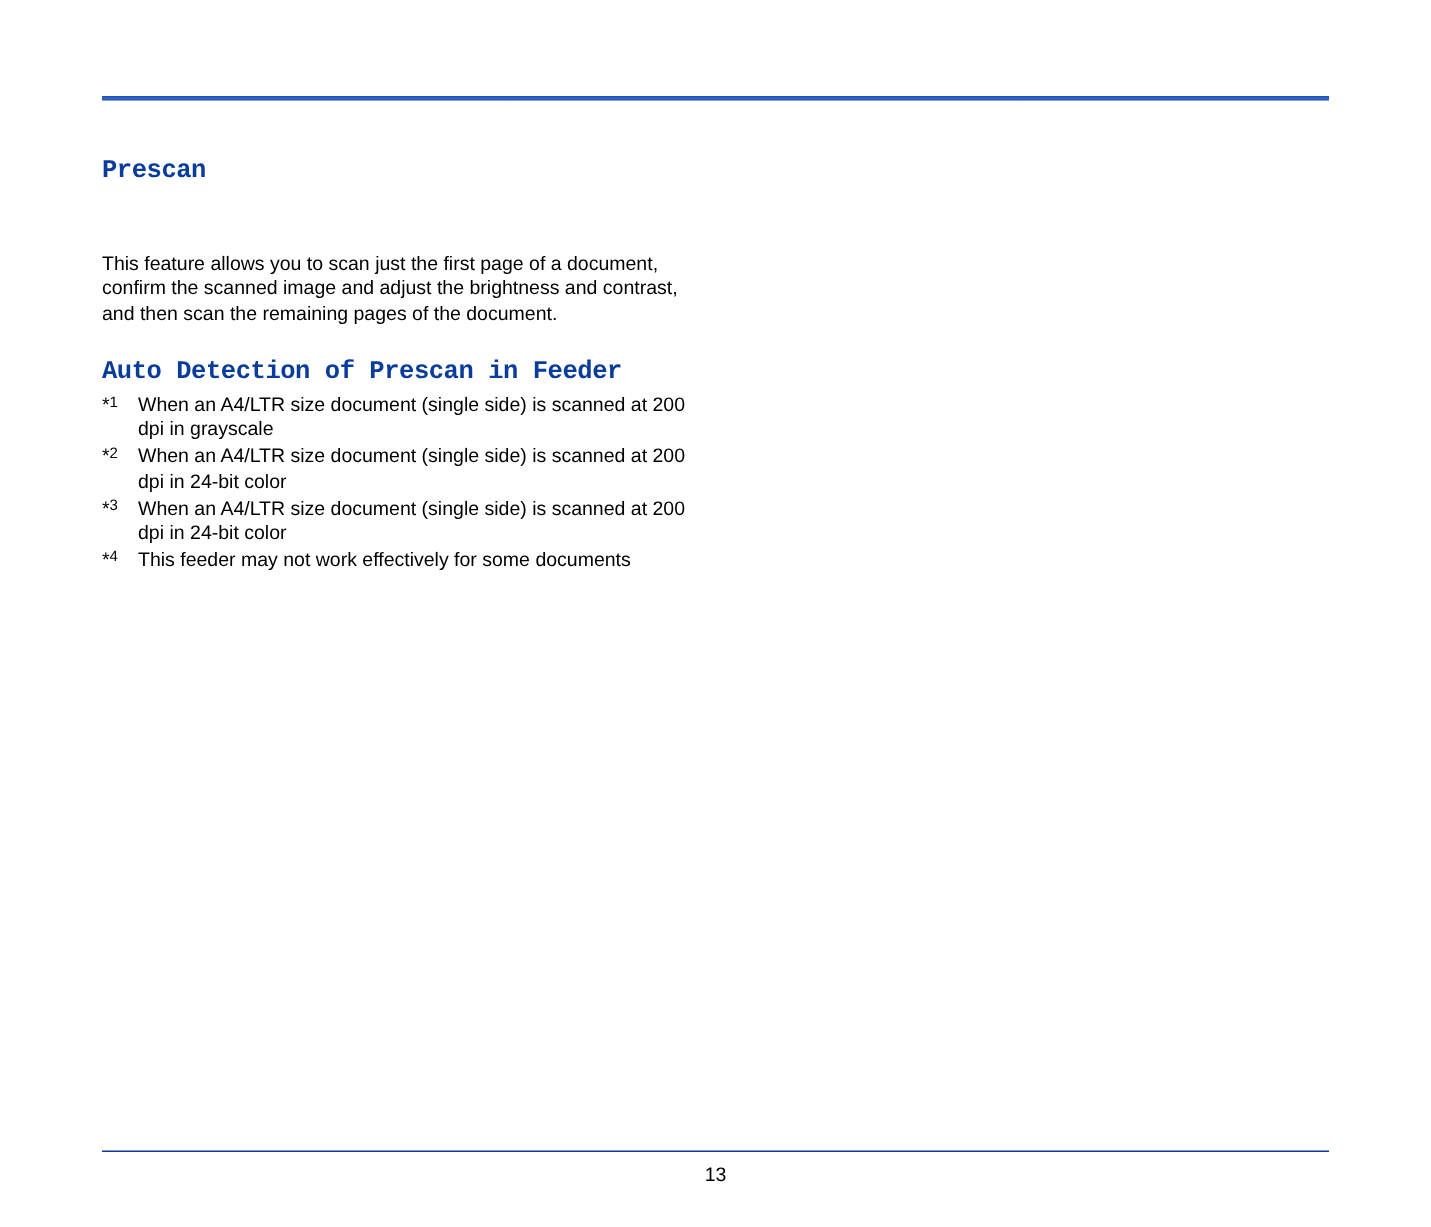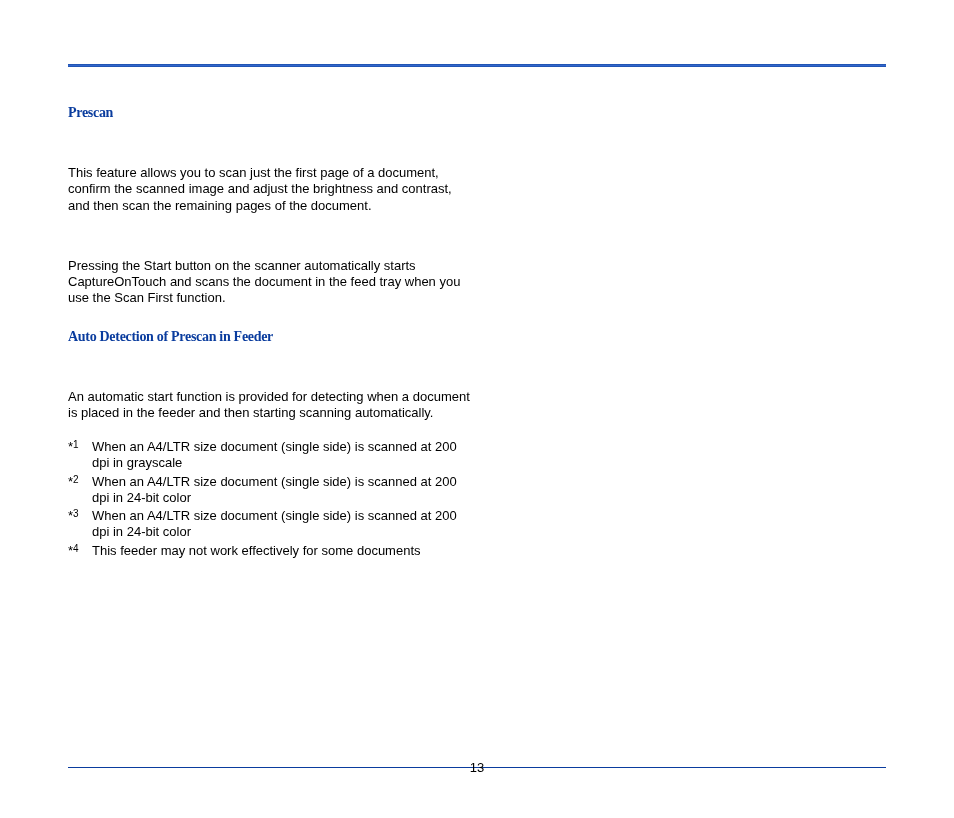--- a/index.html
+++ b/index.html
@@ -22,25 +22,25 @@
     .top-rule {
       height: 3px;
       background: linear-gradient(to bottom, #1a4da8 0%, #3366cc 50%, #1a4da8 100%);
       margin-bottom: 38px;
     }
     .content {
       width: 405px;
     }
     .heading {
       color: #0a3c9e;
-      font-size: 14px;
+      font-size: 17px;
       font-weight: 800;
       letter-spacing: -0.3px;
       margin-bottom: 4px;
-      font-family: Liberation Serif, serif;
+      font-family: Liberation Mono, monospace;
     }
     .body-text {
       color: #000000;
       font-size: 13px;
       line-height: 1.25;
       margin-bottom: 22px;
       margin-top: 44px;
     }
     .body-text.last {
       margin-bottom: 18px;
@@ -73,43 +73,41 @@
     .bottom-rule {
       position: absolute;
       left: 68px;
       right: 68px;
       bottom: 50px;
       height: 1px;
       background: #0a3c9e;
     }
     .page-number {
       position: absolute;
-      bottom: 43px;
+      bottom: 28px;
       left: 0;
       right: 0;
       text-align: center;
       font-size: 13px;
       color: #000000;
     }
   </style>
 </head>
 <body>
 
 <div class="page">
   <div class="top-rule"></div>
 
   <div class="content">
 
     <h2 class="heading">Prescan</h2>
     <p class="body-text">This feature allows you to scan just the first page of a document, confirm the scanned image and adjust the brightness and contrast, and then scan the remaining pages of the document.</p>
 
-    <p class="body-text">Pressing the Start button on the scanner automatically starts CaptureOnTouch and scans the document in the feed tray when you use the Scan First function.</p>
 
     <h2 class="heading">Auto Detection of Prescan in Feeder</h2>
-    <p class="body-text last">An automatic start function is provided for detecting when a document is placed in the feeder and then starting scanning automatically.</p>
 
     <div class="footnotes">
       <div class="footnote">
         <span class="footnote-marker"><span class="footnote-star">*</span><span class="footnote-num">1</span></span>
         <span class="footnote-text">When an A4/LTR size document (single side) is scanned at 200 dpi in grayscale</span>
       </div>
       <div class="footnote">
         <span class="footnote-marker"><span class="footnote-star">*</span><span class="footnote-num">2</span></span>
         <span class="footnote-text">When an A4/LTR size document (single side) is scanned at 200 dpi in 24-bit color</span>
       </div>

